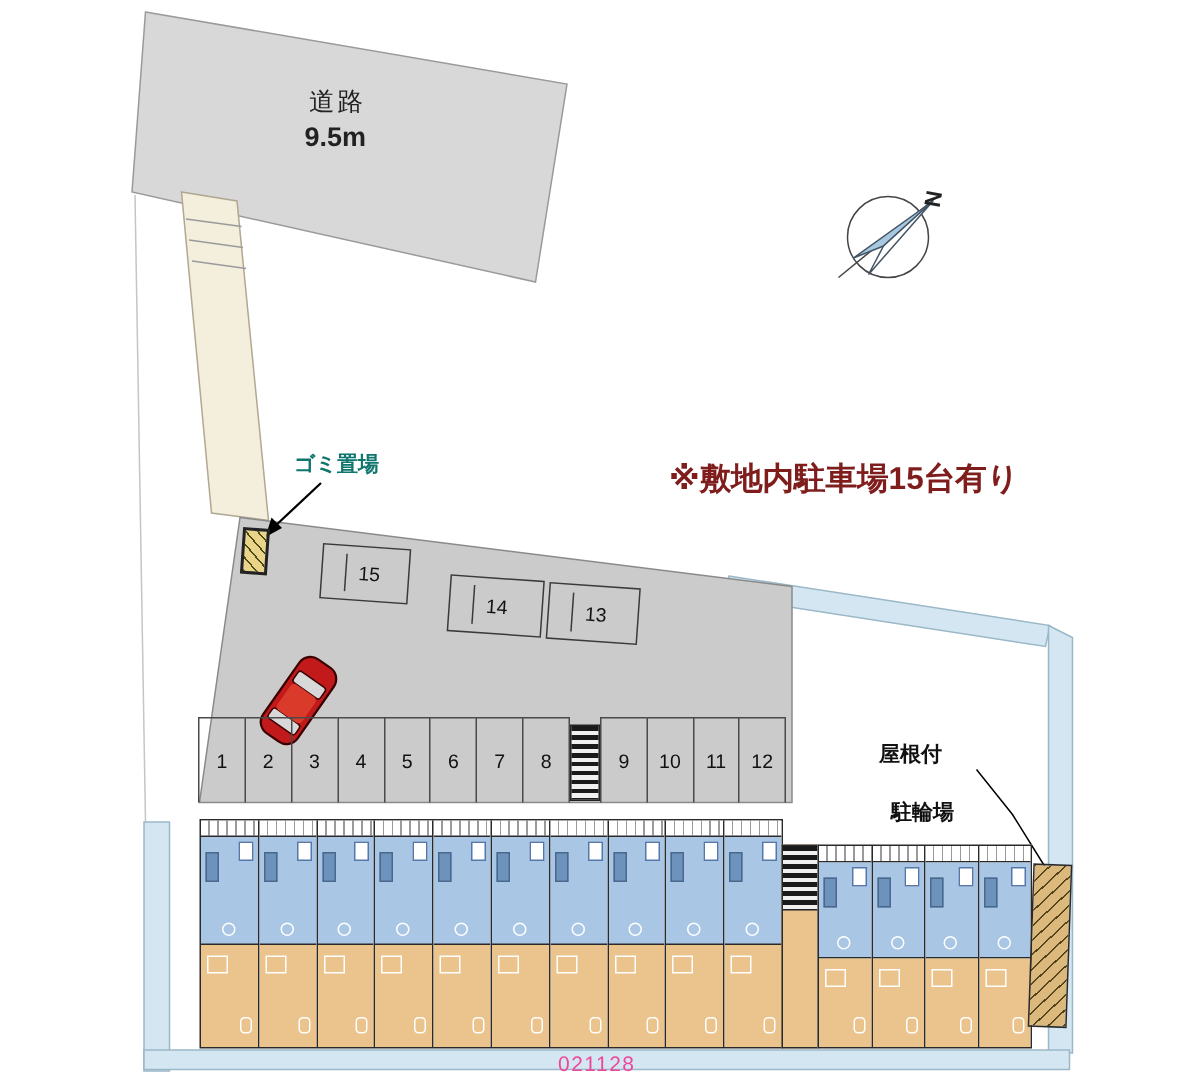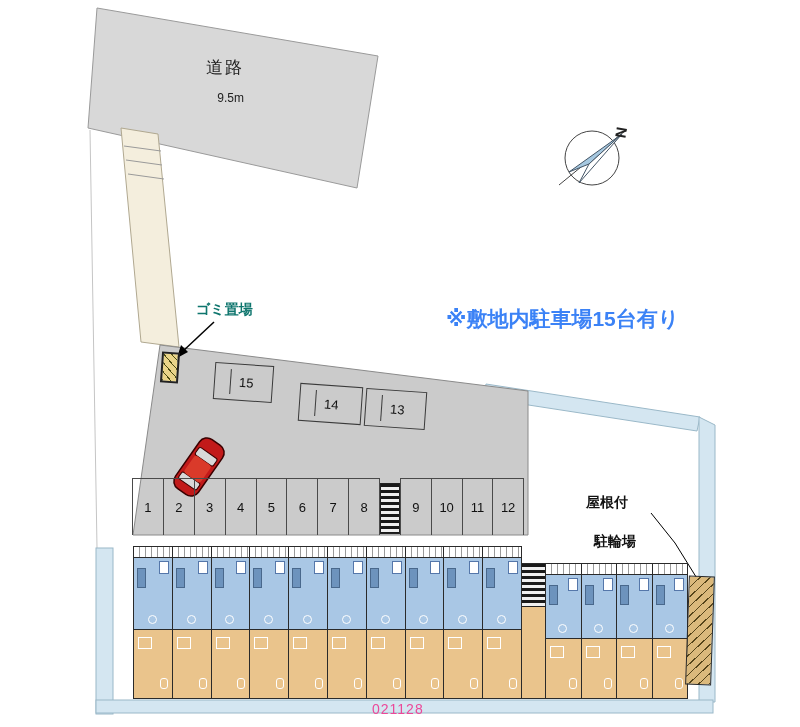--- a/index.html
+++ b/index.html
@@ -3,23 +3,23 @@
 <meta charset="utf-8">
 <style>
   *{margin:0;padding:0;box-sizing:border-box;}
   body{background:#fff;font-family:"Liberation Sans","DejaVu Sans",sans-serif;}
   .canvas{position:relative;width:800px;height:727px;background:#fff;overflow:hidden;}
   .canvas > svg{position:absolute;left:0;top:0;}
   .ov{position:absolute;}
 
   .road-label{left:158px;top:56px;width:86px;text-align:right;color:#222;}
   .road-label .rname{font-size:17px;letter-spacing:2px;}
-  .road-label .rwidth{font-size:12px;margin-top:12px;}
-
-  .note{left:446px;top:305px;font-size:21px;font-weight:700;color:#3b82f6;}
+  .road-label .rwidth{font-size:18px;margin-top:2px;font-weight:bold;}
+
+  .note{left:446px;top:305px;font-size:21px;font-weight:700;color:#7f1d1d;}
   .garbage-label{left:196px;top:301px;font-size:14px;font-weight:700;color:#0f766e;}
   .bike-label{left:586px;top:493px;font-size:14px;font-weight:700;color:#111;line-height:1.35;}
   .bike-label .indent{margin-left:8px;margin-top:20px;}
   .plan-no{left:372px;top:701px;font-size:14px;color:#ec4899;letter-spacing:1px;z-index:5;}
   .compass-n{left:616px;top:124px;font-size:15px;font-weight:700;color:#222;transform:rotate(100deg);}
 
   .topbox{border:1.5px solid #3a3a3a;display:flex;align-items:center;font-size:13px;color:#111;}
   .topbox .tick{width:1px;height:70%;background:#3a3a3a;margin-left:15px;margin-right:8px;}
   .space15{left:214px;top:364px;width:59px;height:37px;transform:rotate(4deg);}
   .space14{left:299px;top:385px;width:63px;height:38px;transform:rotate(4deg);}

